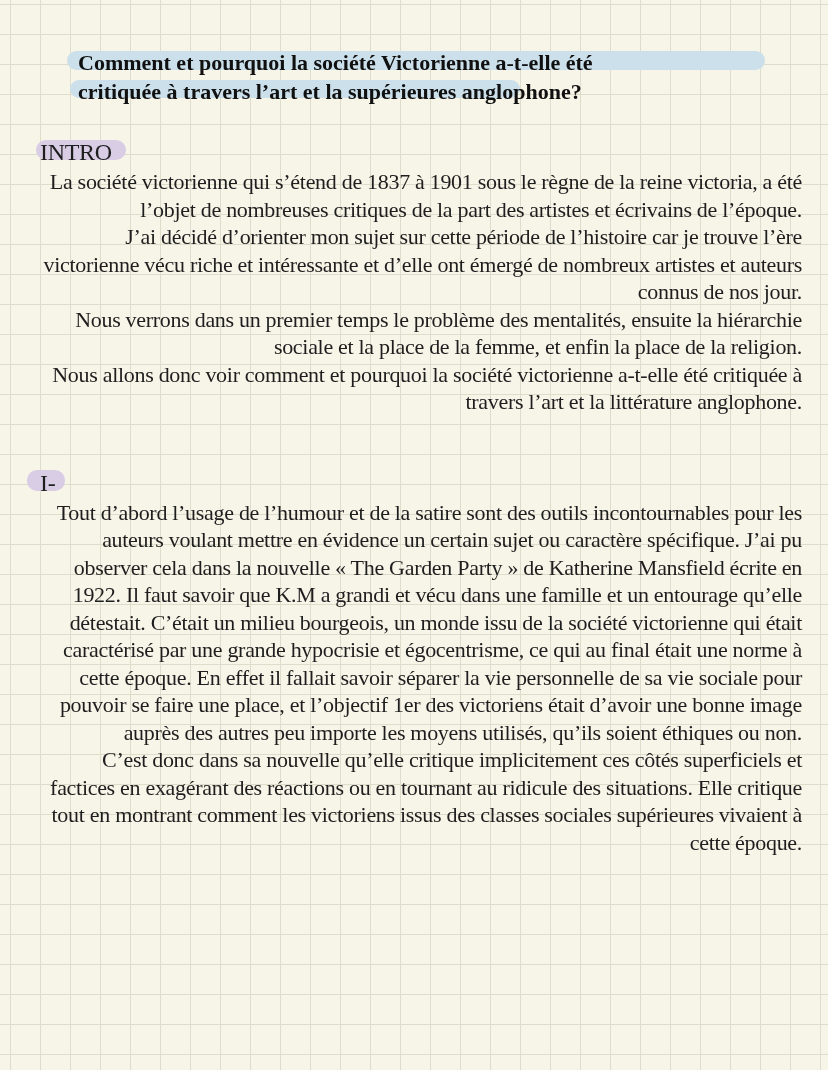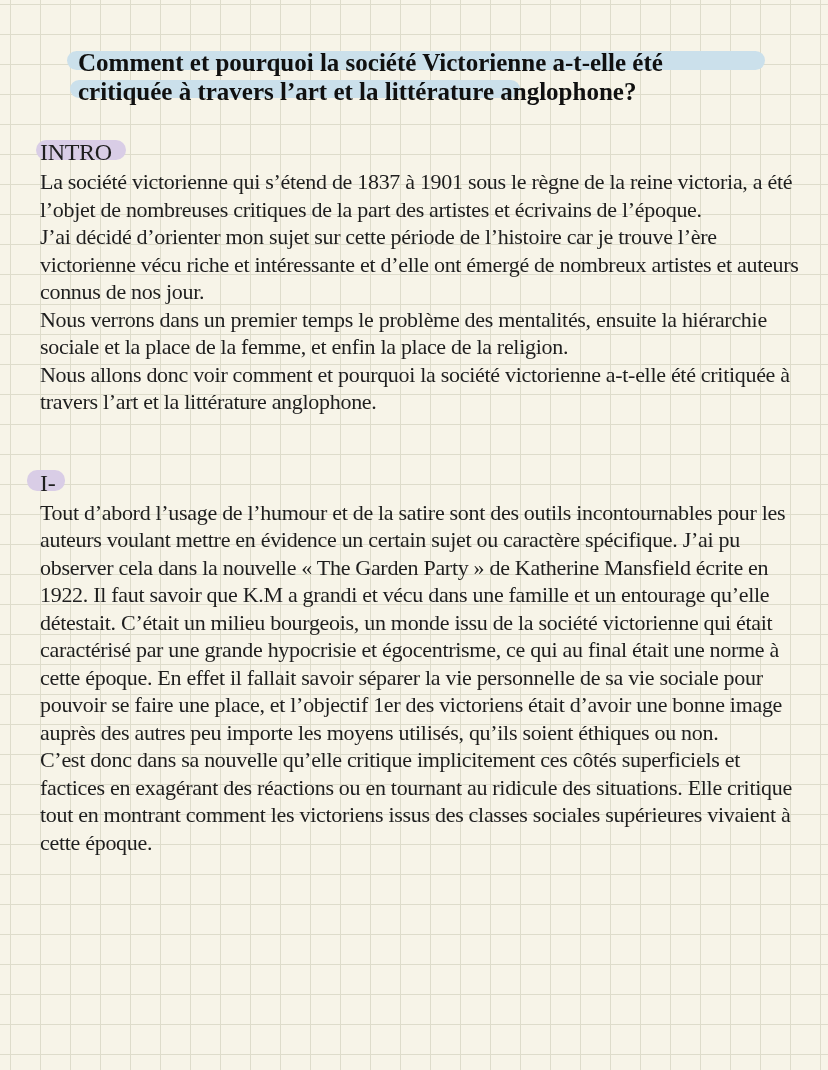--- a/index.html
+++ b/index.html
@@ -28,21 +28,21 @@
   
   .title-block {
     position: absolute;
     left: 78px;
     top: 48px;
     width: 710px;
   }
   .title-line {
     position: relative;
     z-index: 1;
-    font-size: 25px;
+    font-size: 22px;
     line-height: 29px;
     font-weight: 700;
     color: #101010;
     white-space: nowrap;
   }
   .stroke {
     position: absolute;
     z-index: 0;
     border-radius: 10px;
   }
@@ -59,20 +59,21 @@
     width: 762px;
     font-size: 22px;
     line-height: 27.5px;
     letter-spacing: -0.3px;
     color: #1e1e1e;
   }
   .content p {
     margin: 0;
     position: relative;
     z-index: 1;
+    text-align: right;
   }
   .section-heading {
     display: block;
     font-size: 24px;
     line-height: 32px;
     font-weight: 400;
     margin: 0;
   }
   .hl-wrap {
     position: relative;
@@ -86,21 +87,21 @@
 </style>
 </head>
 <body>
 
 <div class="page">
 
   <div class="title-block">
     <div class="stroke blue t1"></div>
     <div class="stroke blue t2"></div>
     <div class="title-line">Comment et pourquoi la société Victorienne a-t-elle été</div>
-    <div class="title-line">critiquée à travers l’art et la littérature anglophone?</div>
+    <div class="title-line">critiquée à travers l’art et la supérieures anglophone?</div>
   </div>
 
   <div class="content">
 
     <div class="section">
       <span class="section-heading">
         <span class="hl-wrap">
           <span class="stroke purple h-intro"></span>
           <span class="hl-text">INTRO</span>
         </span>

